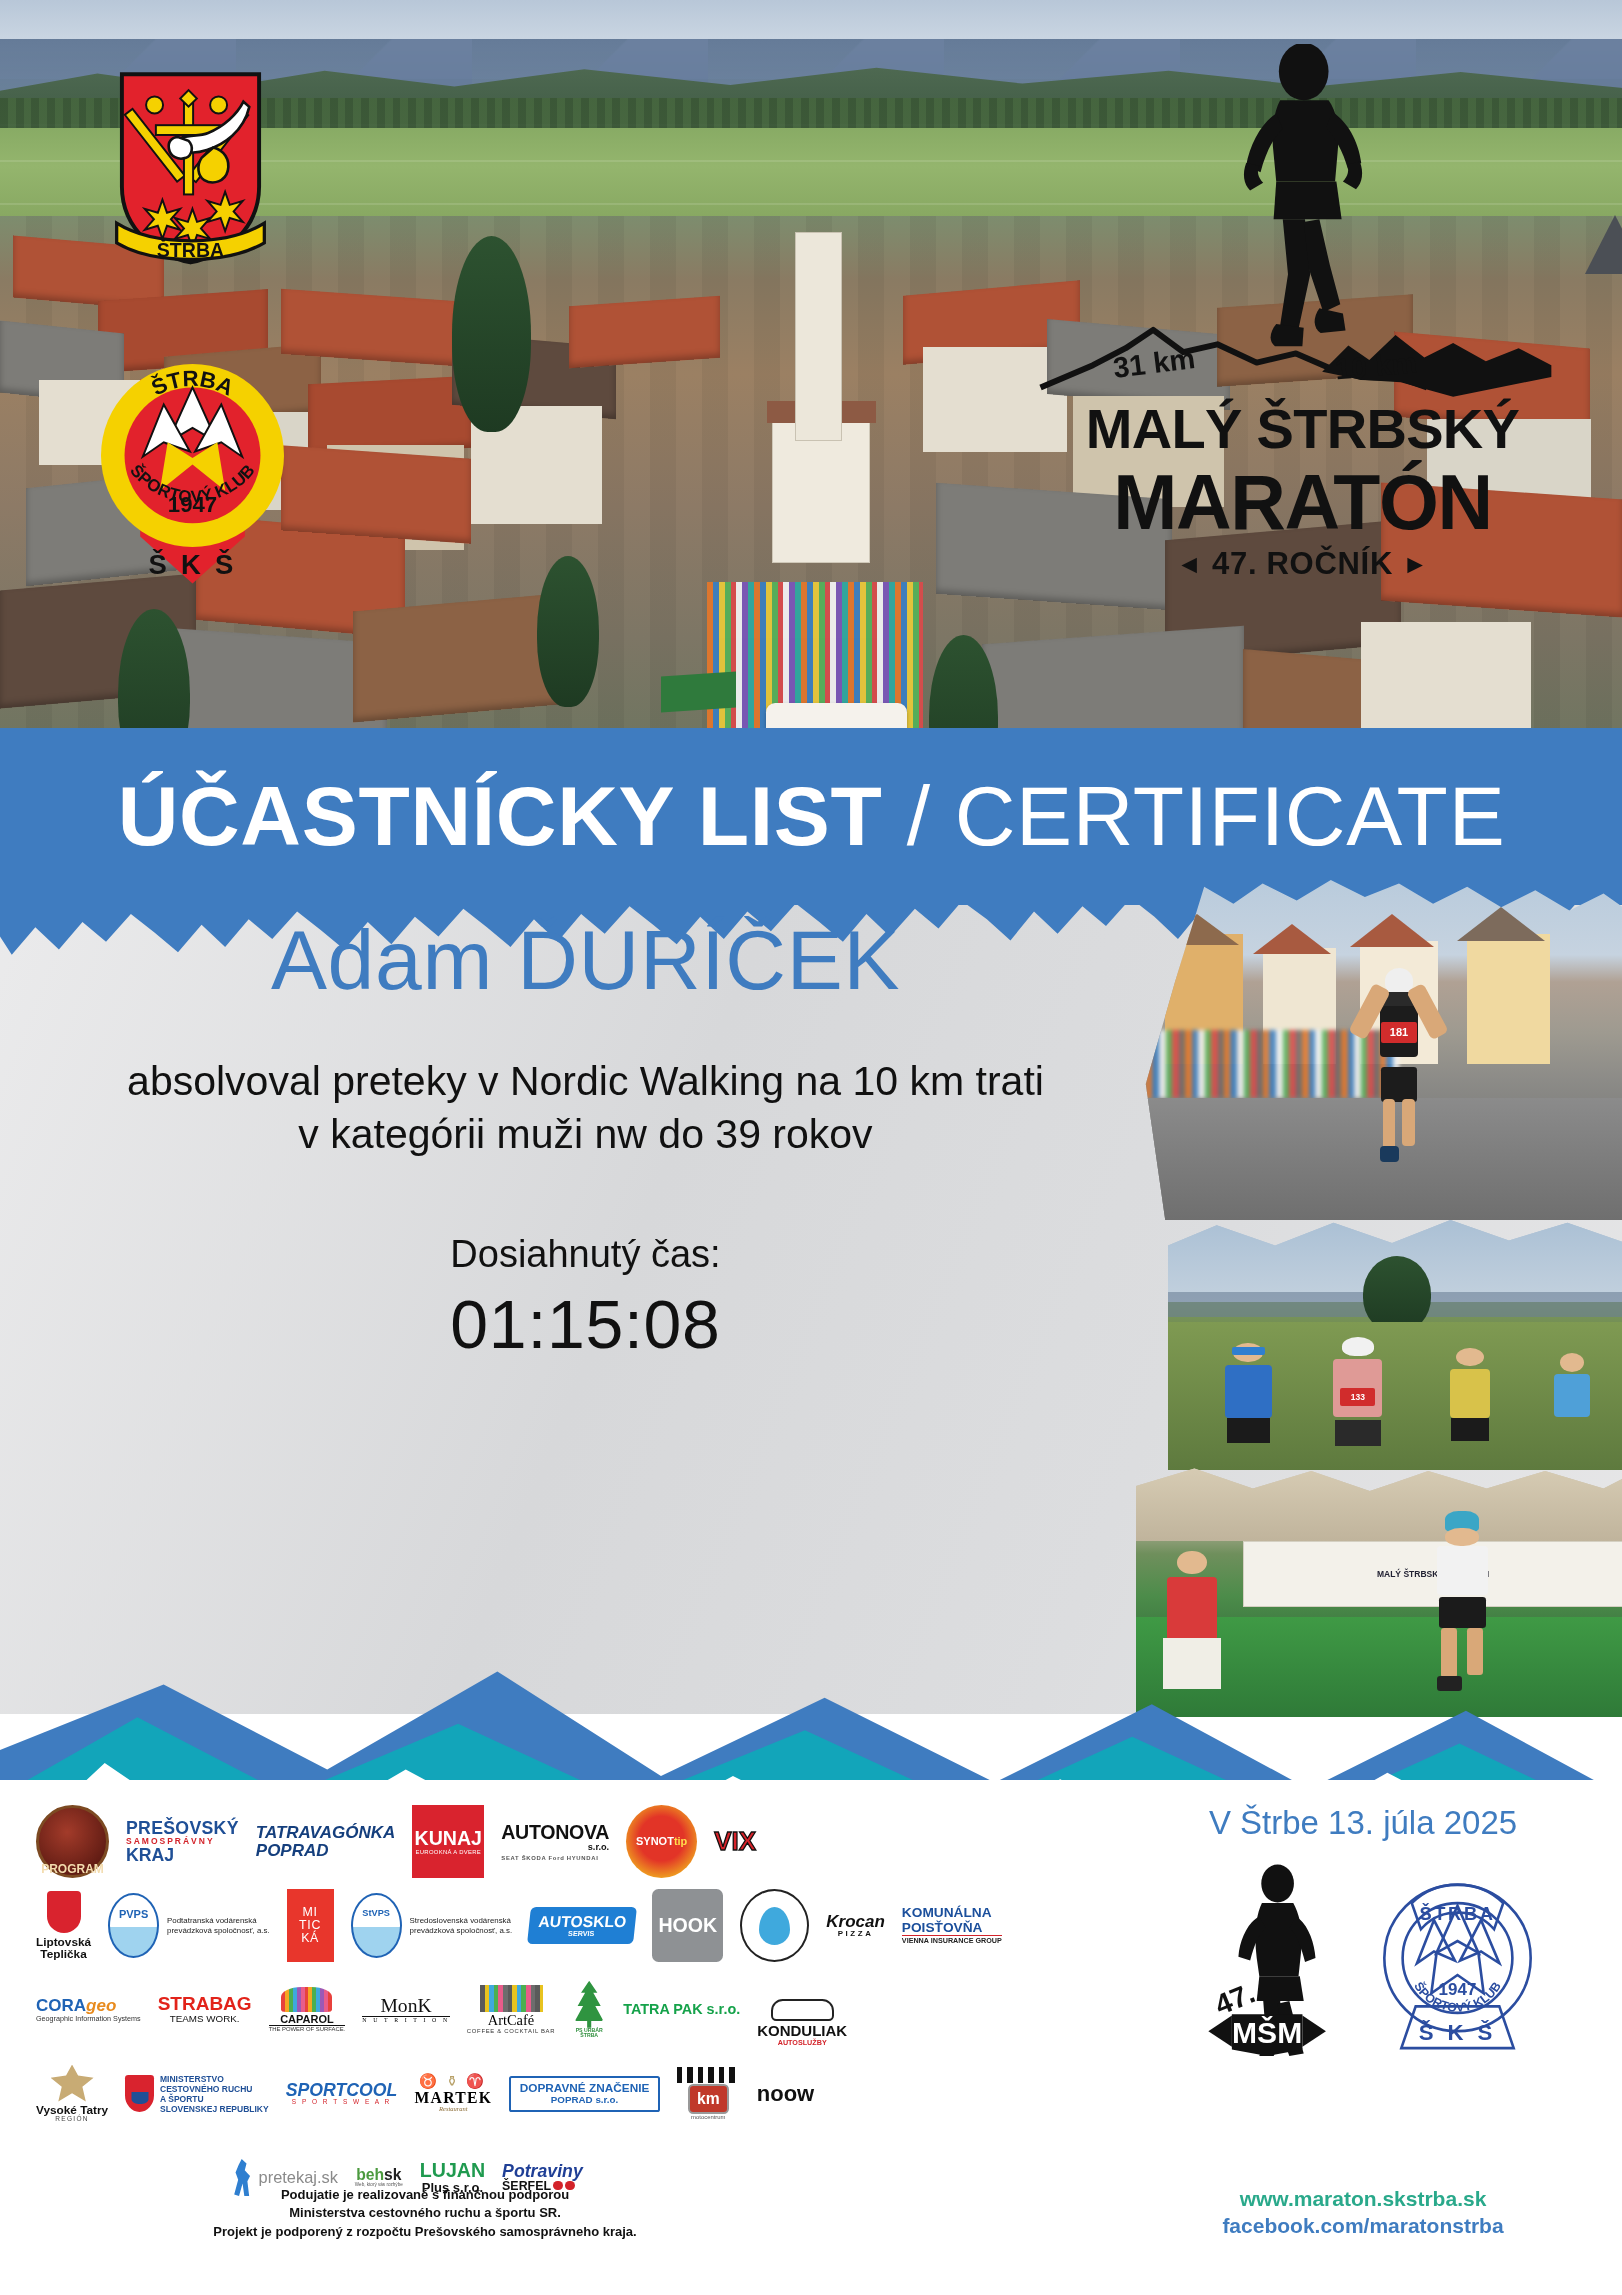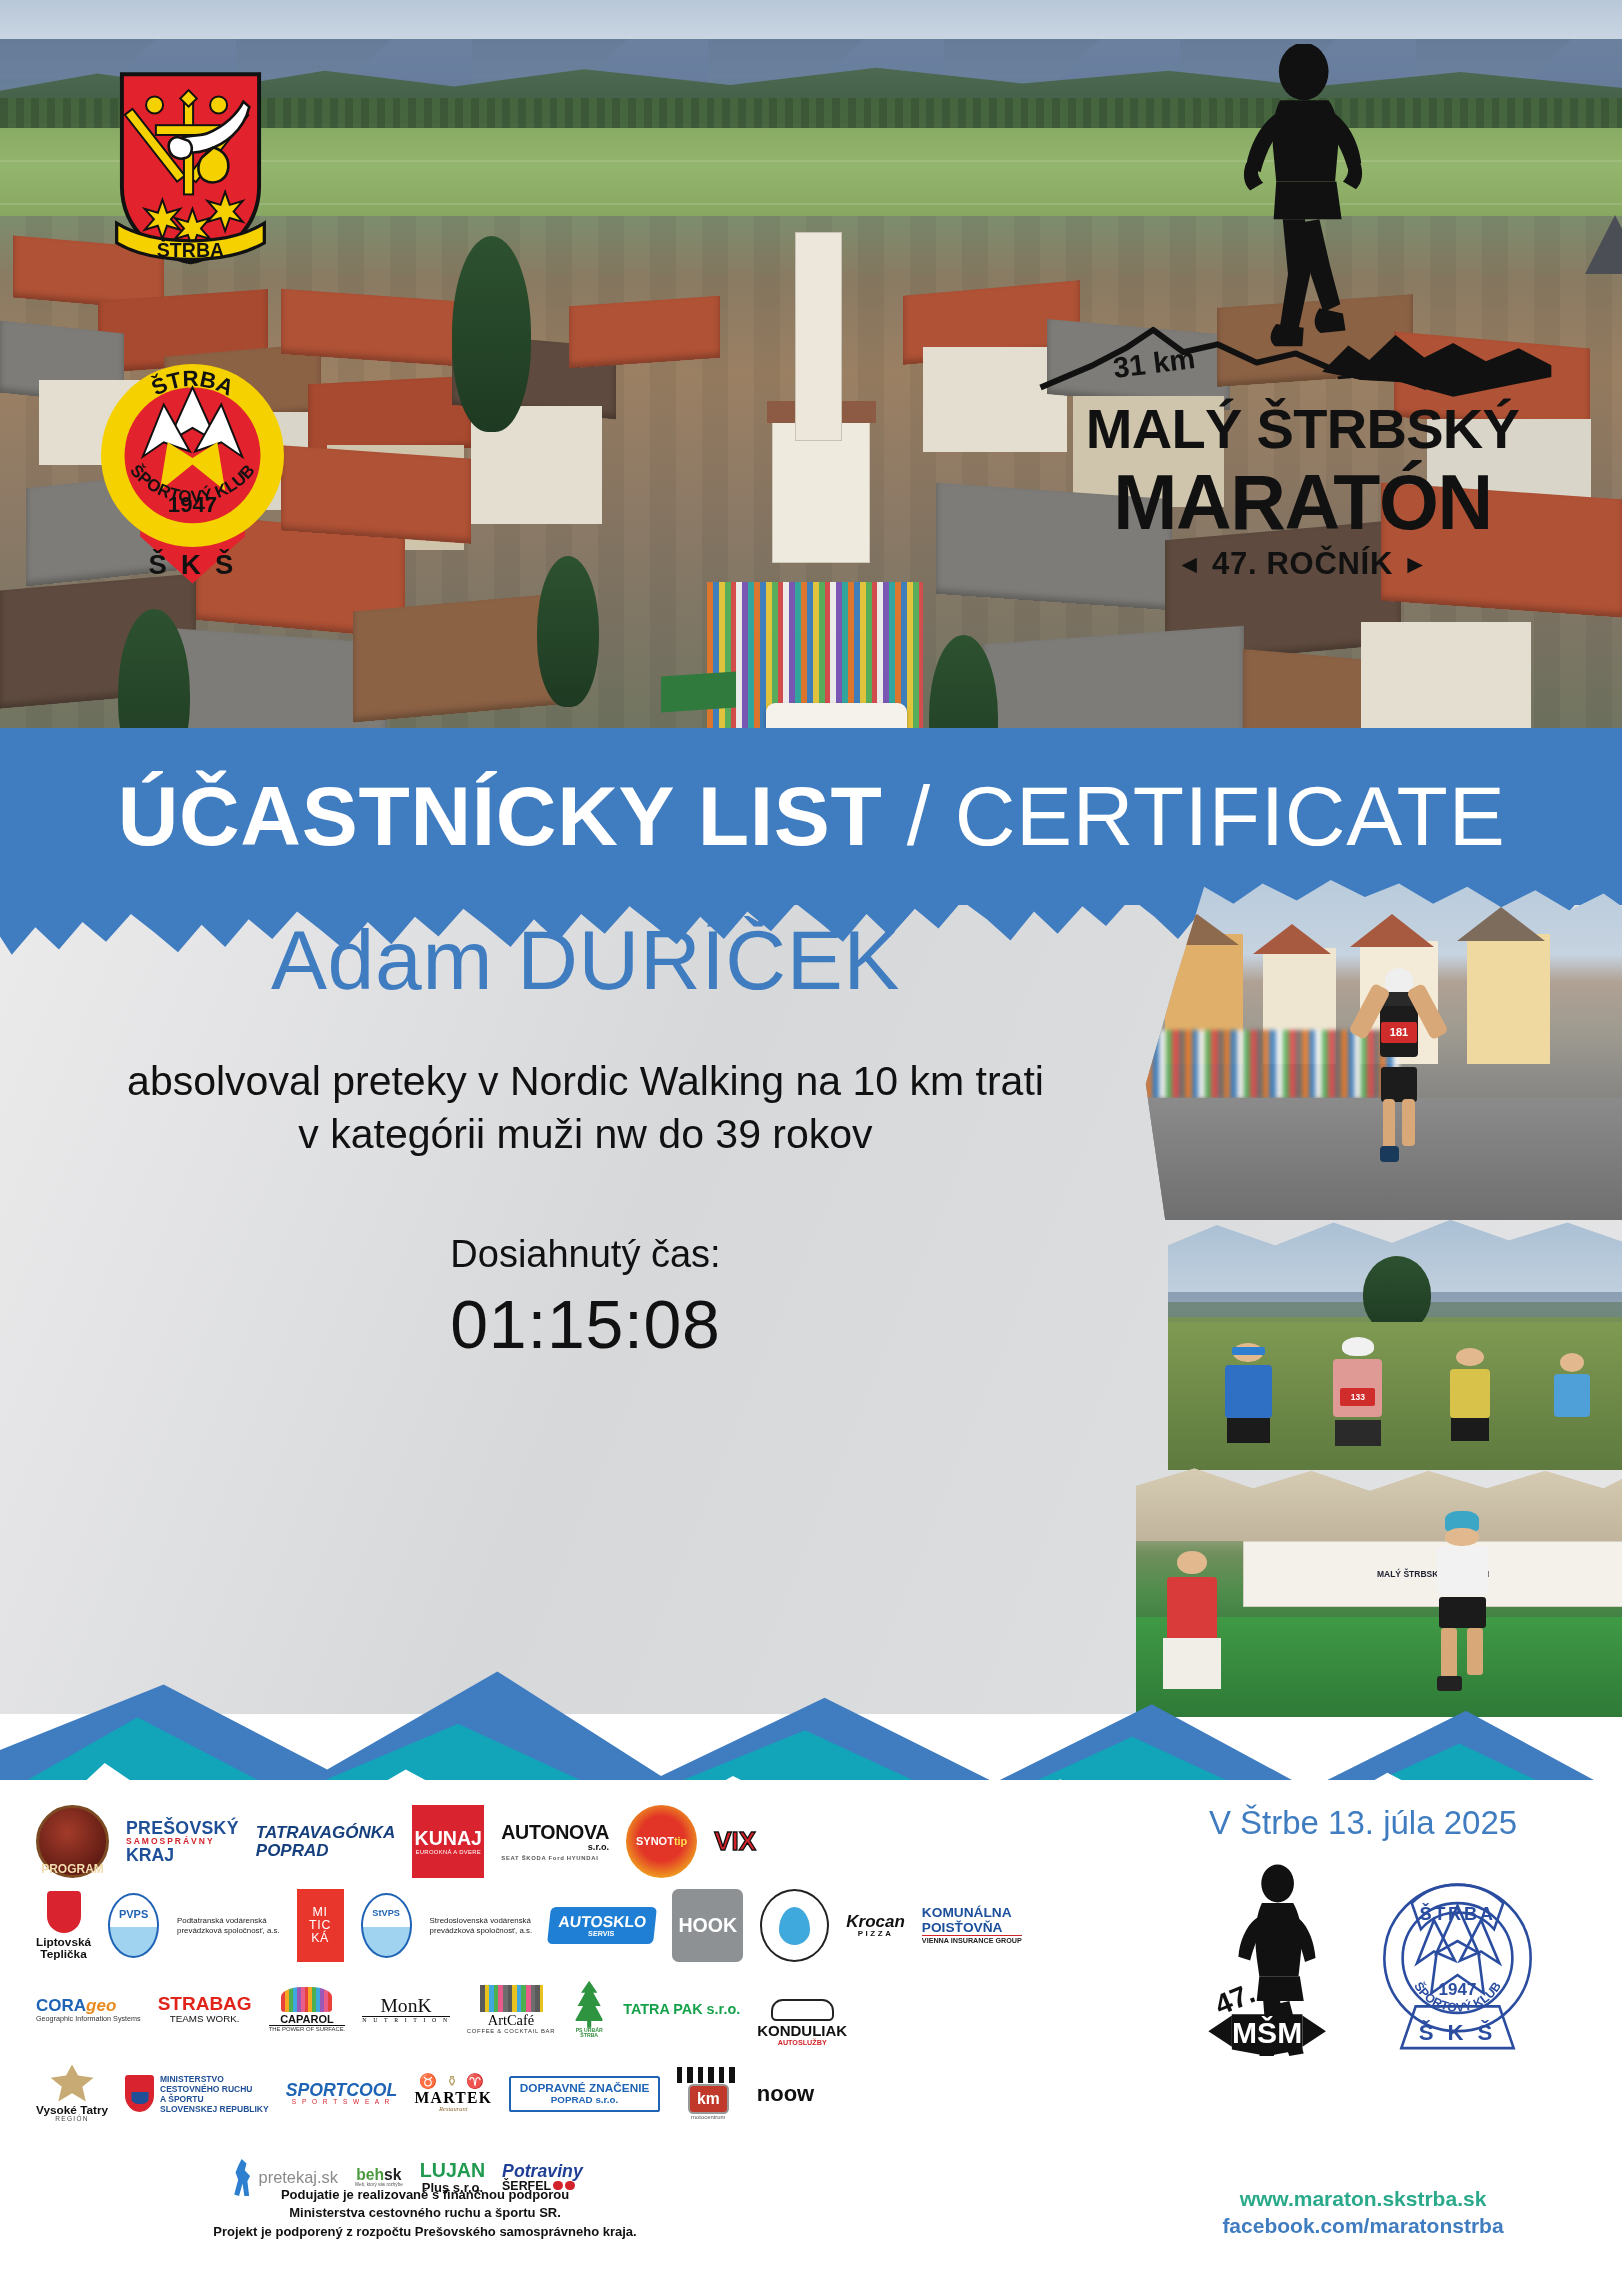--- a/index.html
+++ b/index.html
@@ -429,21 +429,21 @@
   .lg-lujan .l2{font-size:13px;font-weight:bold;color:#111;text-align:center;}
   .lg-potraviny{text-align:left;}
   .lg-potraviny .l1{font-size:17.7px;font-weight:bold;font-style:italic;color:#1f3f96;}
   .lg-potraviny .l2{font-size:12.4px;font-weight:bold;color:#111;}
   .lg-potraviny .dots{display:inline-block;}
   .lg-potraviny .dot{
     display:inline-block;width:9.8px;height:9.8px;border-radius:50%;
     background:#d3232a;margin-left:2px;
   }
   .lg-pvps, .lg-stvps{
-    display:flex;align-items:center;gap:18px;
+    display:flex;align-items:center;gap:8px;
   }
   .lg-pvps .ell, .lg-stvps .ell{
     width:51px;height:65px;border-radius:50%;border:2.6px solid #1f63b5;
     background:linear-gradient(#fff 52%, #9fd3ef 52%);
     display:flex;align-items:flex-start;justify-content:center;
     padding-top:14.4px;font-size:11px;font-weight:bold;color:#1f63b5;
   }
   .lg-pvps .cap,.lg-stvps .cap{font-size:7.9px;color:#222;text-align:left;line-height:1.2;}
   .lg-miticka{
     background:#e8362c;color:#fff;width:47px;height:73px;

